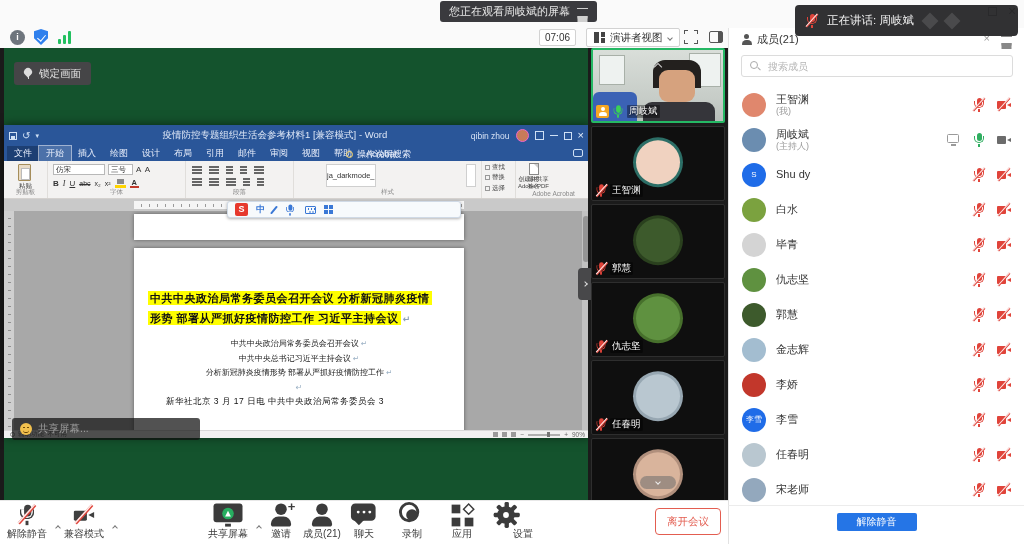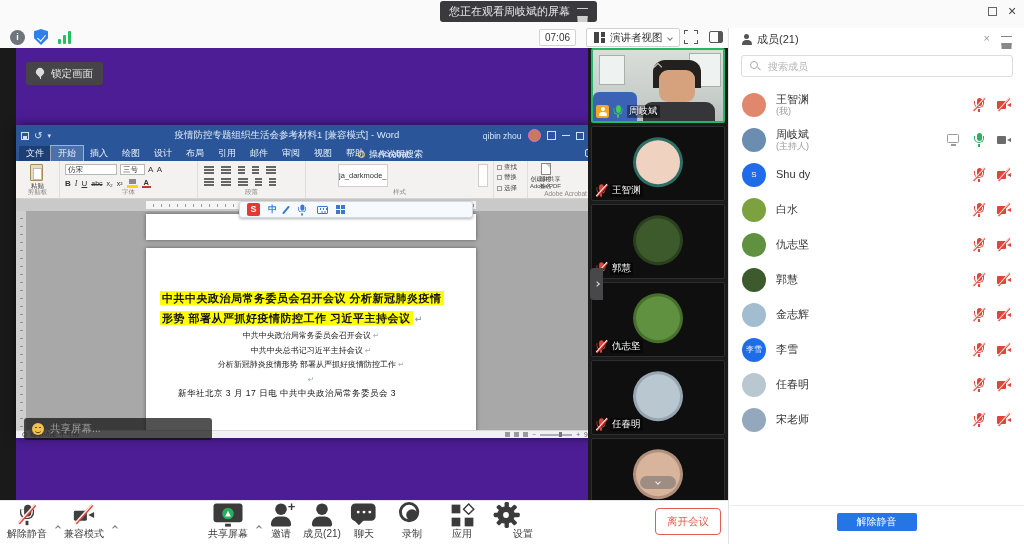--- a/index.html
+++ b/index.html
@@ -70,21 +70,21 @@
     border-right:4px solid currentColor;}
   .mon .scr{left:0;top:1.5px;width:12px;height:8.5px;border:1.4px solid currentColor;border-radius:1.5px;}
   .mon .std{left:3.5px;bottom:1px;width:5px;height:1.6px;background:currentColor;}
   .off{color:#e0443a;}
   .on{color:#2fae60;}
   .onw{color:#3ad156;}
   .dark{color:#6b6b6b;}
   .gray{color:#9a9a9a;}
 
   
-  .share{position:absolute;left:16px;top:48px;width:587px;height:452px;background:#4c1d95;}
+  .share{position:absolute;left:4px;top:48px;width:587px;height:452px;background:#14532d;}
   .lock-btn{position:absolute;left:10px;top:14px;height:23px;background:#454547;border-radius:3px;
     display:flex;align-items:center;gap:6px;padding:0 10px;}
   .lock-btn b{color:#e6e6e6;font-size:10.5px;font-weight:normal;}
   .pin{position:relative;width:9px;height:11px;}
   .pin::before{content:"";position:absolute;left:0;top:0;width:8px;height:8px;background:#ddd;border-radius:50% 50% 50% 0;transform:rotate(-45deg);}
   .pin::after{content:"";position:absolute;left:3.5px;bottom:0;width:1.5px;height:4px;background:#ddd;}
   .collapse-tab{position:absolute;left:574px;top:220px;width:13px;height:32px;background:#48484a;border-radius:4px 0 0 4px;
     display:flex;align-items:center;justify-content:center;z-index:30;}
   .chat-pill{position:absolute;left:8px;top:370px;width:188px;height:22px;background:rgba(15,15,15,.72);border-radius:3px;
     display:flex;align-items:center;gap:6px;padding:0 8px;z-index:30;}
@@ -174,21 +174,21 @@
   .w-doc{position:relative;height:219px;background:#a8a8a8;overflow:hidden;}
   .vruler{position:absolute;left:0;top:0;width:10px;bottom:0;background:#cfcfcf;
     background-image:repeating-linear-gradient(180deg,transparent 0 7px,#909090 7px 8px);background-size:3px 100%;background-position:3.5px 0;background-repeat:no-repeat;}
   .page1{position:absolute;left:130px;top:3px;width:330px;height:26px;background:#fff;box-shadow:0 0 4px rgba(0,0,0,.45);}
   .page2{position:absolute;left:130px;top:37px;width:330px;height:195px;background:#fff;box-shadow:0 0 4px rgba(0,0,0,.45);
     padding:40px 14px 0;font-family:"Liberation Serif","DejaVu Serif",serif;}
   .dhl{text-align:left;font-size:11px;font-weight:bold;line-height:20px;color:#111;letter-spacing:.5px;}
   .dhl b{background:#ffff00;font-weight:bold;padding:1px 2px;}
   .dhl.l2 b::after{content:"";}
   .dret-mark{color:#8aa0b8;font-size:9px;margin-left:2px;}
-  .dsubs{}
+  .dsubs{margin-top:8px;}
   .dsub{text-align:center;font-size:8px;color:#222;line-height:14.5px;}
   .dsub::after{content:"↵";color:#9ab0c4;font-size:7.5px;margin-left:2px;}
   .dret{text-align:center;color:#9ab0c4;font-size:8px;line-height:13px;}
   .dret::after{content:"↵";}
   .dbody{font-size:8.5px;color:#111;line-height:14px;text-indent:18px;letter-spacing:.5px;}
   .scrollv{position:absolute;right:1px;top:0;width:8px;bottom:0;background:#c2c2c2;}
   .scrollv i{position:absolute;left:1px;top:5px;width:6px;height:46px;background:#959595;border-radius:3px;}
   .w-status{height:8px;background:#f1f1f1;border-top:1px solid #d8d8d8;display:flex;align-items:center;
     justify-content:space-between;padding:0 6px;font-size:6.5px;color:#666;}
   .ws-left{display:flex;align-items:center;gap:3px;}
@@ -330,20 +330,31 @@
     <span class="pt-ico"></span>
     <span class="win-res"></span>
     <span class="win-cls"></span>
   </div>
 
   <div class="banner">
     <b>您正在观看周岐斌的屏幕</b>
     <span class="menu-lines"></span>
   </div>
 
+  <div class="toast">
+    <span class="icx s13 mic off">
+        <i class="cap"></i>
+        <i class="arc"></i>
+        <i class="stm"></i>
+        <i class="sl"></i>
+      </span>
+    <b>正在讲话: 周岐斌</b>
+    <span class="dia"></span>
+    <span class="dia"></span>
+  </div>
 
   <div class="share">
     <div class="lock-btn">
       <span class="pin"></span>
       <b>锁定画面</b>
     </div>
 
     <div class="word">
       <div class="w-title">
         <span class="qat">
@@ -749,20 +760,42 @@
             </span>
 
             <span class="icx s13 cam off">
               <i class="bod"></i>
               <i class="lns"></i>
               <i class="sl"></i>
             </span>
           </span>
         </div>
 
+        <div class="mrow">
+          <span class="mav" style="background: rgb(212, 212, 212);"></span>
+          <span class="mtxt">
+            <span class="mname">毕青</span>
+
+          </span>
+          <span class="mics">
+
+            <span class="icx s13 mic off">
+              <i class="cap"></i>
+              <i class="arc"></i>
+              <i class="stm"></i>
+              <i class="sl"></i>
+            </span>
+
+            <span class="icx s13 cam off">
+              <i class="bod"></i>
+              <i class="lns"></i>
+              <i class="sl"></i>
+            </span>
+          </span>
+        </div>
 
         <div class="mrow">
           <span class="mav" style="background: rgb(95, 145, 64);"></span>
           <span class="mtxt">
             <span class="mname">仇志坚</span>
 
           </span>
           <span class="mics">
 
             <span class="icx s13 mic off">
@@ -819,20 +852,42 @@
             </span>
 
             <span class="icx s13 cam off">
               <i class="bod"></i>
               <i class="lns"></i>
               <i class="sl"></i>
             </span>
           </span>
         </div>
 
+        <div class="mrow">
+          <span class="mav" style="background: rgb(194, 55, 43);"></span>
+          <span class="mtxt">
+            <span class="mname">李娇</span>
+
+          </span>
+          <span class="mics">
+
+            <span class="icx s13 mic off">
+              <i class="cap"></i>
+              <i class="arc"></i>
+              <i class="stm"></i>
+              <i class="sl"></i>
+            </span>
+
+            <span class="icx s13 cam off">
+              <i class="bod"></i>
+              <i class="lns"></i>
+              <i class="sl"></i>
+            </span>
+          </span>
+        </div>
 
         <div class="mrow">
           <span class="mav" style="background: rgb(31, 108, 232);">
             <b class="mavt" style="font-weight:normal;">李雪</b>
           </span>
           <span class="mtxt">
             <span class="mname">李雪</span>
 
           </span>
           <span class="mics">

